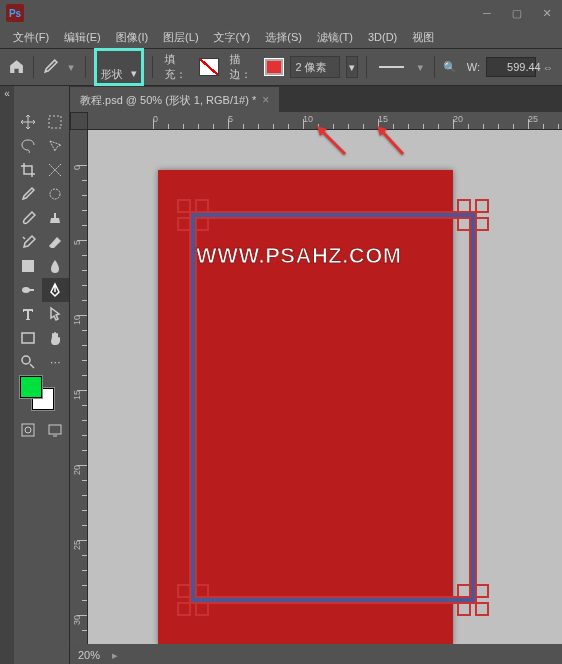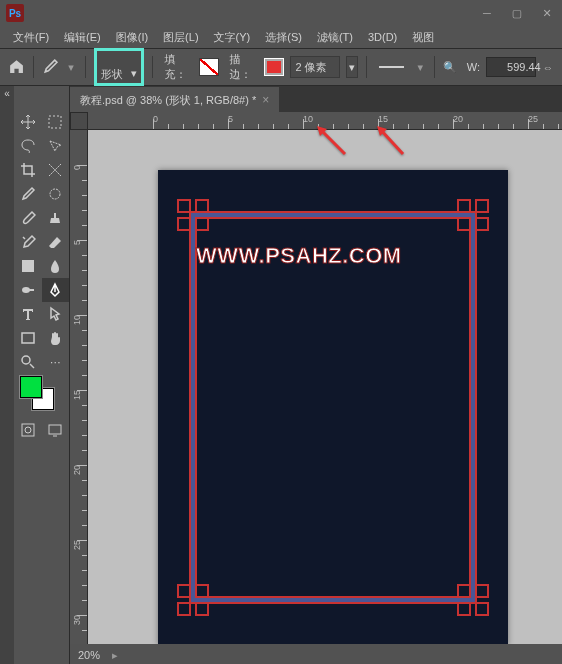--- a/index.html
+++ b/index.html
@@ -43,21 +43,21 @@
 .ruler-corner{position:absolute;left:0;top:26px;width:18px;height:18px;background:#4a4a4a;border:1px solid #2a2a2a;z-index:3}
 .ruler-h{position:absolute;left:18px;right:0;top:26px;height:18px;background:#535353;border-bottom:1px solid #2a2a2a;z-index:2;overflow:hidden}
 .ruler-v{position:absolute;left:0;top:44px;bottom:22px;width:18px;background:#535353;border-right:1px solid #2a2a2a;z-index:2;overflow:hidden}
 .rtick-h{position:absolute;bottom:0;width:1px;height:5px;background:#bbb}
 .rtick-h.major{height:10px}
 .rlabel-h{position:absolute;bottom:5px;font-size:9px;color:#bbb;transform:translateX(-2px)}
 .rtick-v{position:absolute;right:0;height:1px;width:5px;background:#bbb}
 .rtick-v.major{width:10px}
 .rlabel-v{position:absolute;right:5px;font-size:9px;color:#bbb;writing-mode:vertical-rl;transform:translateY(-2px) rotate(180deg)}
 .viewport{position:absolute;left:18px;top:44px;right:0;bottom:22px;background:#c0c0c0;overflow:hidden}
-.artboard{position:absolute;left:70px;top:40px;width:350px;height:475px;background:#0f172a;box-shadow:0 0 6px rgba(0,0,0,0.4)}
+.artboard{position:absolute;left:70px;top:40px;width:295px;height:475px;background:#b91c1c;box-shadow:0 0 6px rgba(0,0,0,0.4)}
 .frame-svg{position:absolute;left:15px;top:25px}
 .wm{position:absolute;left:38px;top:73px;font-size:22px;font-weight:bold;letter-spacing:0.5px;color:#fff;-webkit-text-stroke:1px #8a1c1c}
 .statusbar{height:22px;background:#525252;display:flex;align-items:center;padding:0 8px;gap:12px;color:#ccc;font-size:10px;position:absolute;left:0;right:0;bottom:0}
 .arrow{position:absolute;z-index:10;pointer-events:none}
 .arrow svg{filter:drop-shadow(0 1px 1px rgba(0,0,0,0.4))}
 </style>
 </head>
 <body>
 
 <div class="titlebar">
@@ -274,21 +274,21 @@
             <rect x="2" y="3" width="12" height="9"></rect>
             <path d="M6 14h4"></path>
           </svg>
         </div>
       </div>
   </div>
 
   <div class="canvas-area">
     <div class="tabbar">
       <div class="tab">
-        <span>教程.psd @ 38% (形状 1, RGB/8#) *</span>
+        <span>教程.psd @ 50% (形状 1, RGB/1#) *</span>
         <span class="x">×</span>
       </div>
     </div>
     <div class="ruler-corner"></div>
     <div class="ruler-h" id="rulerH">
         <div class="rtick-h major" style="left: 65px;"></div>
         <div class="rlabel-h" style="left: 67px;">0</div>
         <div class="rtick-h" style="left: 80px;"></div>
         <div class="rtick-h" style="left: 95px;"></div>
         <div class="rtick-h" style="left: 110px;"></div>

